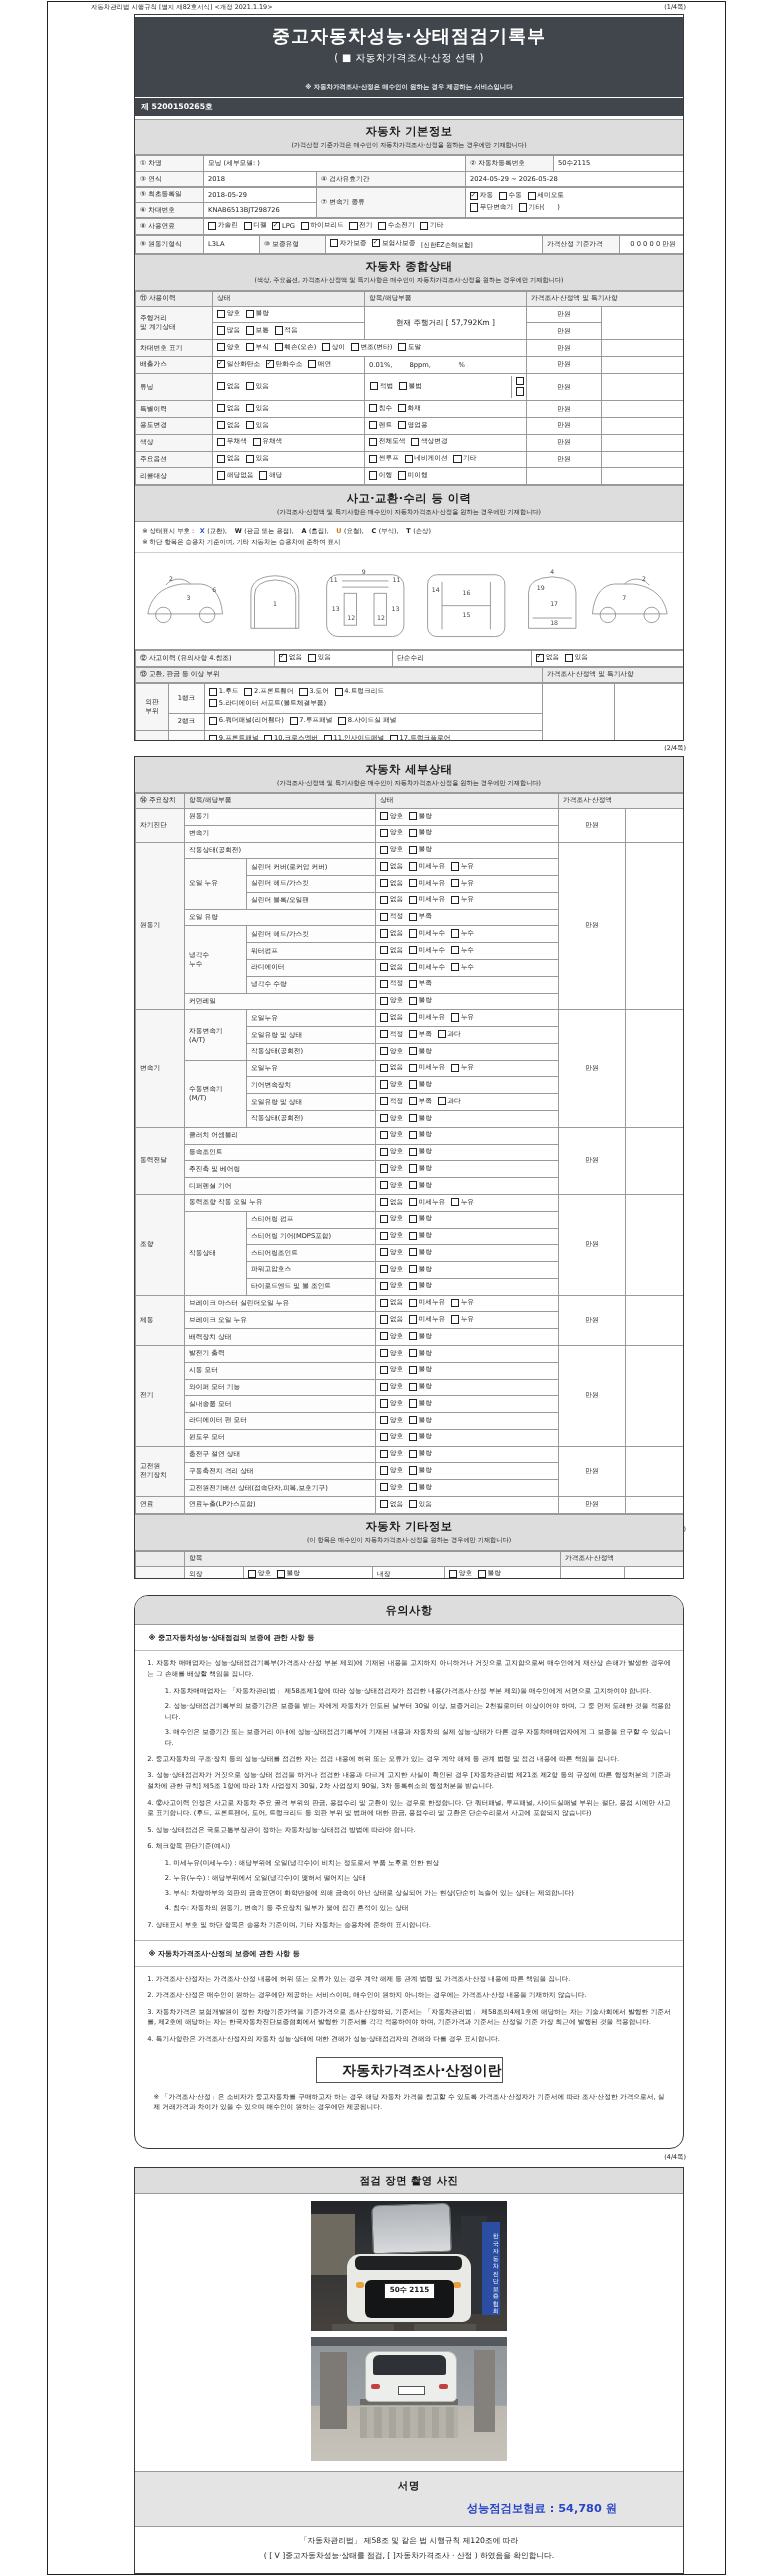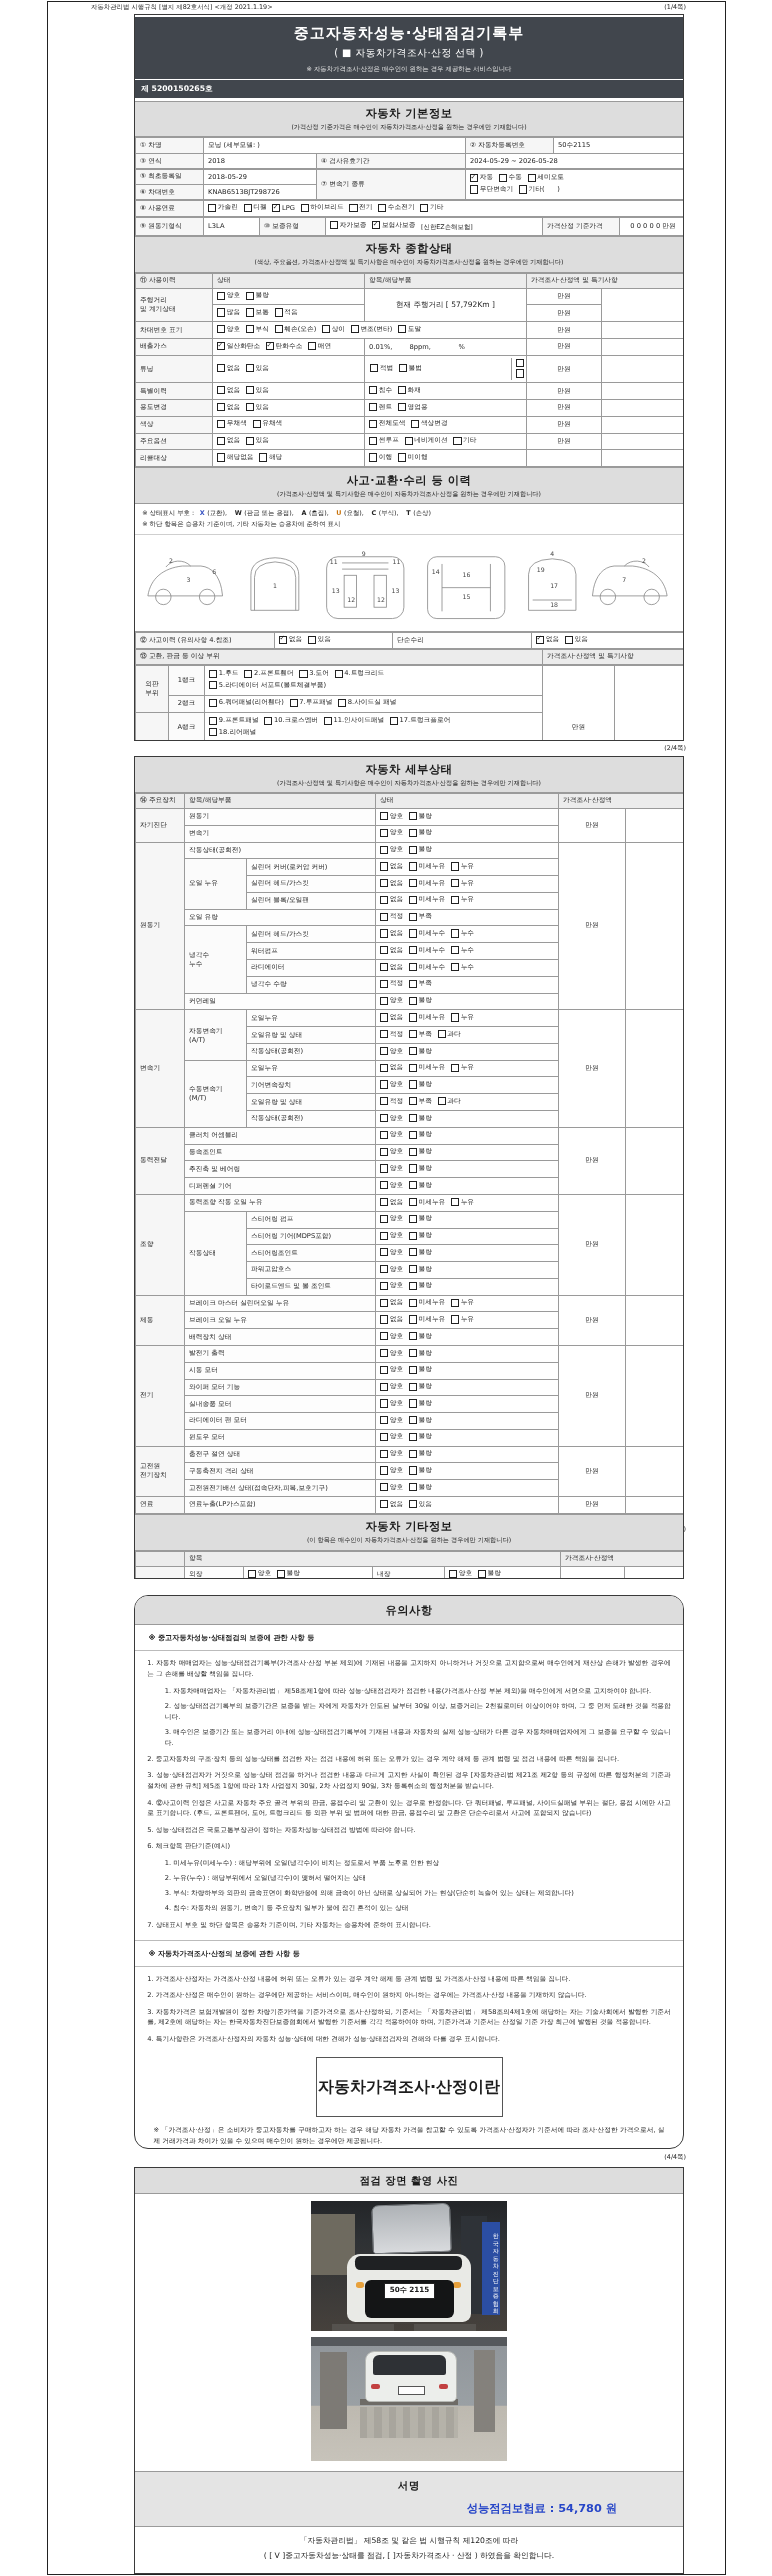--- a/index.html
+++ b/index.html
@@ -4,23 +4,23 @@
 <style>
   html,body{margin:0;padding:0;}
   body{width:773px;height:2576px;position:relative;background:#ffffff;overflow:hidden;
        font-family:"DejaVu Sans","Liberation Sans",sans-serif;color:#1b1b1b;}
   .frame{position:absolute;left:47px;top:1px;width:677px;height:2572px;border:0.5px solid #222;}
   .formref{position:absolute;left:91px;top:2.6px;font-size:6.4px;color:#222;}
   .pmark{position:absolute;right:87px;font-size:6.4px;color:#222;}
   .pageblock{position:absolute;left:134px;width:548px;background:#fff;border:1.5px solid #3a3a3a;overflow:hidden;}
   
   .titlebox{background:#41464d;color:#fff;text-align:center;padding:6.7px 0 5.2px;margin-top:1.5px;}
-  .titlebox .tt{font-size:15px;font-weight:bold;letter-spacing:1px;}
+  .titlebox .tt{font-size:18px;font-weight:bold;letter-spacing:1px;}
   .titlebox .ts{font-size:9.8px;margin-top:4.1px;letter-spacing:0.5px;}
-  .titlebox .tn{font-size:6.4px;margin-top:5px;color:#e8e8e8;}
+  .titlebox .tn{font-size:6.4px;margin-top:18px;color:#e8e8e8;font-weight:bold;}
   .docbar{background:#41464d;color:#fff;font-size:7.7px;font-weight:bold;padding:3.6px 6.2px;margin-top:1.5px;}
   
   .sech{background:#dddddd;text-align:center;padding:4.6px 0 4.1px;border-top:0.5px solid #9a9a9a;border-bottom:0.5px solid #9a9a9a;}
   .sech .st{font-size:11.3px;font-weight:bold;letter-spacing:0.5px;}
   .sech .sn{font-size:6.2px;margin-top:2.1px;color:#222;}
   
   table{border-collapse:collapse;width:100%;table-layout:fixed;}
   .joined{margin-top:-0.5px;}
   td{border:0.5px solid #9a9a9a;font-size:6.7px;padding:2.6px 4.1px;vertical-align:middle;white-space:pre-line;
      overflow:hidden;text-align:left;}
@@ -46,21 +46,21 @@
   
   .accnotes{padding:4.1px 7.2px;font-size:6.4px;line-height:1.7;border-bottom:0.5px solid #cfcfcf;}
   
   .diagwrap{padding:3.1px 0 2.1px;border-bottom:0.5px solid #9a9a9a;}
   
   .ntwrap{padding:0 11.3px 5.2px;font-size:6.7px;line-height:1.6;color:#1c1c1c;}
   .nt-h1{font-weight:bold;font-size:7.2px;border-bottom:0.5px solid #bbb;margin:0 -11.3px 7.2px;padding:6.7px 13.4px;}
   .nt-h1.later{border-top:0.5px solid #bbb;margin-top:9.3px;}
   .nt-it{margin:5.7px 1px;text-align:justify;}
   .nt-sub{margin:4.6px 1px 4.6px 18.5px;text-align:justify;}
-  .nt-boxt{width:185px;margin:12.4px auto 8.2px;border:0.8px solid #555;text-align:center;font-size:16px;font-weight:bold;padding:16px 0;}
+  .nt-boxt{width:185px;margin:12.4px auto 8.2px;border:0.8px solid #555;text-align:right;font-size:14px;font-weight:bold;padding:1px 0;}
   .nt-par{margin:5.2px 7.2px;text-align:justify;}
   
   .photoarea{padding:6.2px 0 4.1px;text-align:center;}
   .photo{position:relative;width:196px;margin:0 auto 6.2px;overflow:hidden;}
   .pA{height:130px;background:linear-gradient(#232528 0%,#2e3134 30%,#46413c 100%);}
   .pB{height:124px;background:linear-gradient(#90959a 0%,#9aa0a4 55%,#bdb9b0 56%,#c7c3ba 100%);}
   .abs{position:absolute;}
   
   .signband{background:#e4e4e4;border-top:0.5px solid #9a9a9a;border-bottom:0.5px solid #9a9a9a;position:relative;height:54px;}
   .signband .sg{font-size:10.3px;font-weight:bold;text-align:center;padding-top:7.2px;letter-spacing:1px;}

